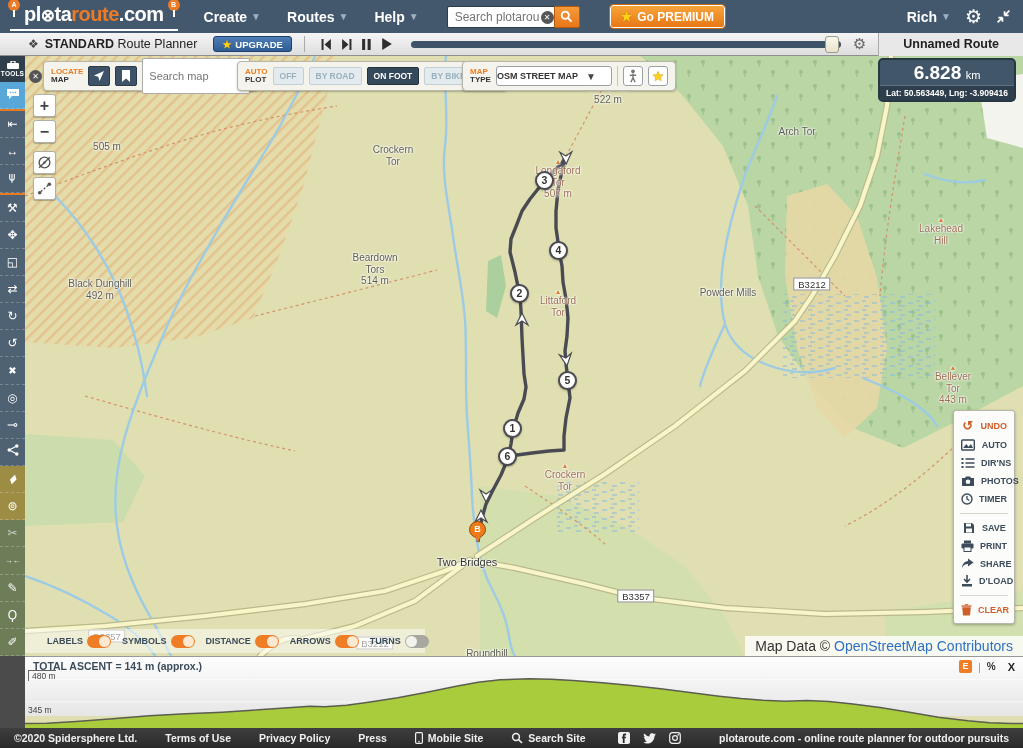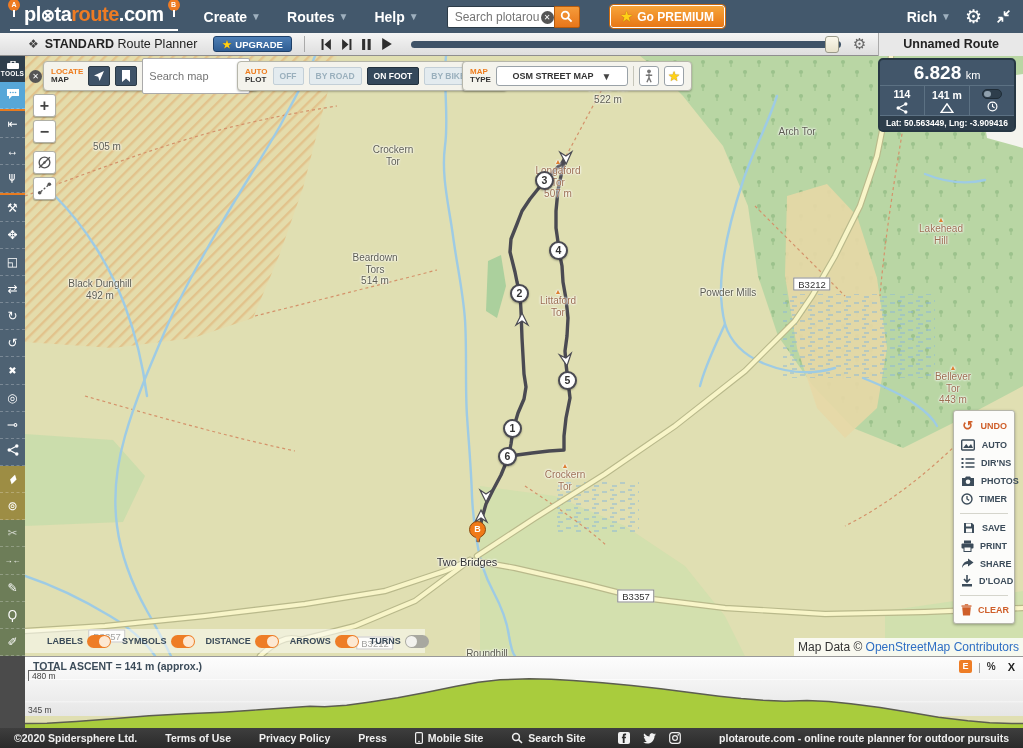--- a/index.html
+++ b/index.html
@@ -73,21 +73,21 @@
   .stack-label b { font-size:8px; color:#ee7d1e; }
   .stack-label span { font-size:8px; font-weight:bold; color:#333; }
   .sq-btn { width:22px; height:20px; background:#3f5368; border:1px solid #2c3b47; border-radius:2px; display:flex; align-items:center; justify-content:center; cursor:pointer; }
   #locate-panel { left:18px; }
   #locate-panel input { width:108px; height:36px; border:1px solid #aaa; border-radius:2px; padding:0 18px 0 6px; font-size:11px; color:#444; outline:none; font-family:"Liberation Sans",sans-serif; }
   #locate-panel .clear-x { margin-left:-22px; }
   #autoplot-panel { left:212px; }
   .ap-btn { height:18px; padding:0 6px; font-size:8.5px; font-weight:bold; color:#9ab0bd; background:#e3ebef; border:1px solid #c3cfd7; border-radius:2px; display:flex; align-items:center; cursor:pointer; }
   .ap-btn.on { background:#35495c; color:#fff; border-color:#22313e; }
   #maptype-panel { left:437px; }
-  #maptype-select { width:132px; height:20px; background:#fff; border:1px solid #9aa2a8; border-radius:3px; font-size:9px; font-weight:bold; color:#333; display:flex; align-items:center; justify-content:center; gap:8px; cursor:pointer; }
+  #maptype-select { width:116px; height:20px; background:#fff; border:1px solid #9aa2a8; border-radius:3px; font-size:9px; font-weight:bold; color:#333; display:flex; align-items:center; justify-content:flex-start; gap:8px; cursor:pointer; }
   .panel-sep { width:1px; height:20px; background:#c6c6ba; }
   .white-btn { width:20px; height:20px; background:#fff; border:1px solid #9aa2a8; border-radius:3px; display:flex; align-items:center; justify-content:center; cursor:pointer; }
 
   
   #zoom-controls { position:absolute; left:8px; top:38px; z-index:20; display:flex; flex-direction:column; gap:3px; }
   .map-btn { width:23px; height:23px; background:#fff; border:1px solid #b0b0a6; border-radius:3px; box-shadow:0 1px 1px rgba(0,0,0,.25); display:flex; align-items:center; justify-content:center; font-size:16px; font-weight:bold; color:#444; cursor:pointer; }
   .map-btn.gap { margin-top:5px; }
 
   
   #stats-panel { position:absolute; right:7px; top:2px; width:138px; background:#42566a; border:2px solid #27endregion; border:2px solid #273744; border-radius:5px; z-index:20; color:#fff; overflow:hidden; }
@@ -112,21 +112,21 @@
   
   #toggle-bar { position:absolute; left:0; bottom:3px; width:400px; height:24px; background:rgba(252,252,247,0.55); display:flex; align-items:center; padding-left:22px; gap:11px; z-index:15; }
   .toggle-item { display:flex; align-items:center; gap:4px; cursor:pointer;justify-content:space-between; }
   .toggle-item .t-label { font-size:9px; font-weight:bold; color:#3a4a58; }
   .pill { width:24px; height:13px; border-radius:7px; position:relative; }
   .pill.on { background:#ee7d26; }
   .pill.on::after { content:""; position:absolute; right:1px; top:1px; width:11px; height:11px; background:#fde8d2; border-radius:50%; }
   .pill.off { background:#a8a8a0; }
   .pill.off::after { content:""; position:absolute; left:1px; top:1px; width:11px; height:11px; background:#f2f2ee; border-radius:50%; }
 
-  #attribution { position:absolute; right:0; bottom:0; background:rgba(255,255,255,0.8); font-size:12px; color:#333; padding:2px 4px; z-index:15; }
+  #attribution { position:absolute; right:0; bottom:0; background:rgba(255,255,255,0.8); font-size:14px; color:#333; padding:2px 10px; z-index:15; }
   #attribution a { color:#2f6fc4; text-decoration:none; cursor:pointer; }
 
   
   #elevation-panel { position:absolute; left:25px; top:656px; width:998px; height:60px; background:linear-gradient(#fdfdfd,#e6e6e6); border-top:1px solid #999; z-index:30; }
   #elev-title { position:absolute; left:8px; top:3px; font-size:10.5px; font-weight:bold; color:#3c4c5a; z-index:3; }
   #elev-controls { position:absolute; right:8px; top:3px; display:flex; align-items:center; gap:6px; z-index:3; }
   #elev-e { background:#ee7d26; color:#fff; font-size:9px; font-weight:bold; width:13px; height:13px; border-radius:2px; text-align:center; line-height:13px; cursor:pointer; }
   #elev-controls .sep { color:#999; font-size:11px; }
   #elev-pct { font-size:10px; font-weight:bold; color:#333; cursor:pointer; }
   #elev-close { font-size:11px; font-weight:bold; color:#222; cursor:pointer; margin-left:6px; }
@@ -519,44 +519,20 @@
             <path d="M5 4.6v4M1.8 6.2h6.4M5 8.6l-2.1 4.6M5 8.6l2.1 4.6" stroke="#777" stroke-width="1.4" fill="none"></path>
           </svg>
         </span>
       <span class="white-btn">
           <span class="star" style="font-size:14px">★</span>
         </span>
     </div>
 
     <div id="stats-panel">
       <div id="stats-distance"><b>6.828</b> <span>km</span></div>
-      <div id="stats-cells">
-        <div class="stats-cell">
-          <span>114</span>
-          <svg width="12" height="12" viewBox="0 0 12 12">
-              <circle cx="9.8" cy="2" r="1.7" fill="#fff"></circle>
-              <circle cx="9.8" cy="10" r="1.7" fill="#fff"></circle>
-              <circle cx="2.2" cy="6" r="1.7" fill="#fff"></circle>
-              <path d="M2.2 6l7.6-4M2.2 6l7.6 4" stroke="#fff" stroke-width="1.2" fill="none"></path>
-            </svg>
-        </div>
-        <div class="stats-cell">
-          <span>141 m</span>
-          <svg width="14" height="10" viewBox="0 0 14 10">
-              <path d="M1 9.5L7 .8l6 8.7z" fill="none" stroke="#fff" stroke-width="1.4"></path>
-            </svg>
-        </div>
-        <div class="stats-cell">
-          <span class="mini-toggle"></span>
-          <svg width="11" height="11" viewBox="0 0 12 12">
-              <circle cx="6" cy="6" r="4.8" fill="none" stroke="#fff" stroke-width="1.3"></circle>
-              <path d="M6 3v3l2.2 1.3" stroke="#fff" stroke-width="1.2" fill="none"></path>
-            </svg>
-        </div>
-      </div>
       <div id="stats-coords">Lat: 50.563449, Lng: -3.909416</div>
     </div>
 
     <div id="action-menu">
         <div class="action-item accent">
           <span class="a-icon">↺</span>
           <span class="a-label">UNDO</span>
         </div>
         <div class="action-item">
           <span class="a-icon">

